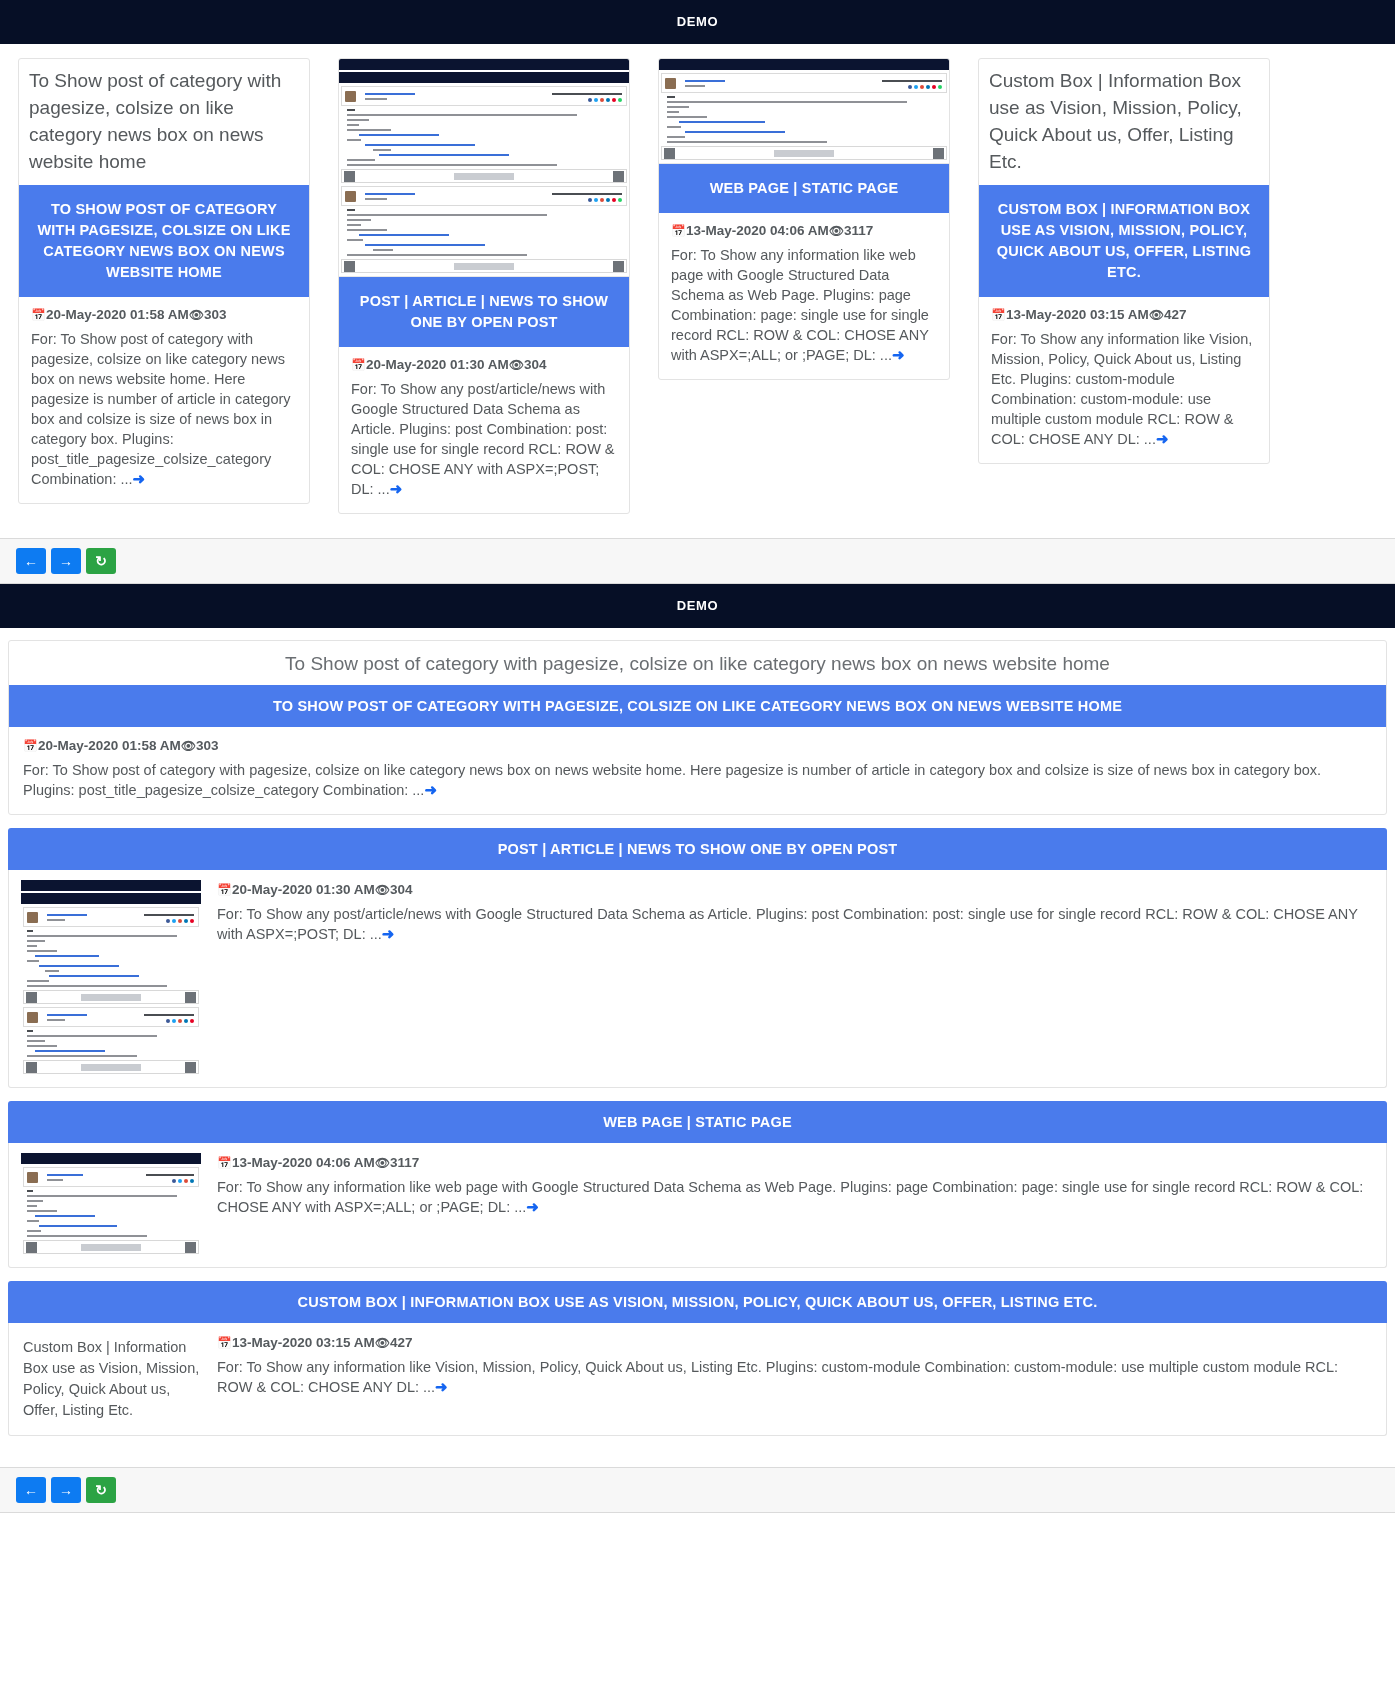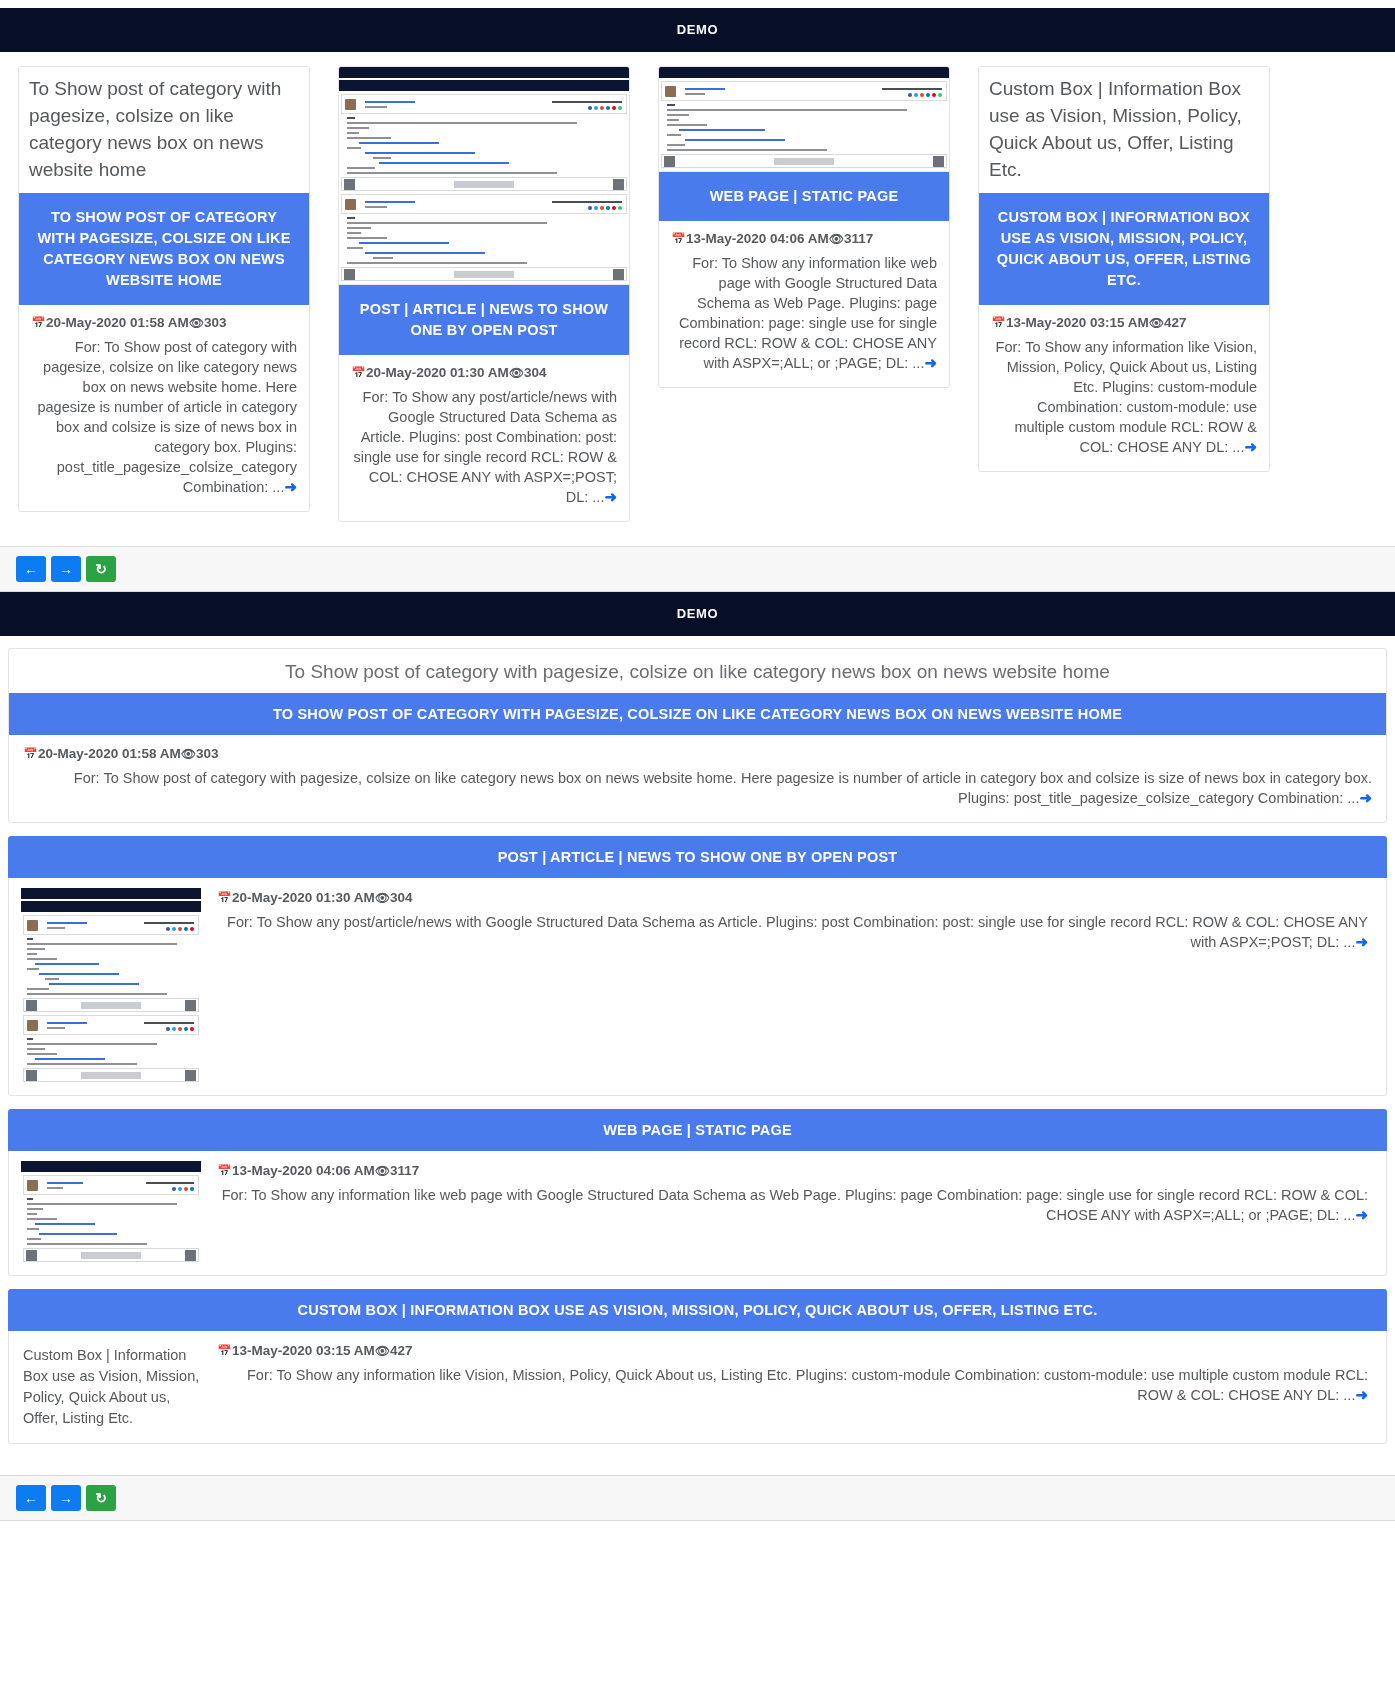--- a/index.html
+++ b/index.html
@@ -3,21 +3,21 @@
 <meta charset="utf-8">
 <style>
   * { box-sizing: border-box; }
   html, body {
     margin: 0; padding: 0;
     background: #ffffff;
     font-family: "Liberation Sans", sans-serif;
   }
   .page {
     width: 1395px;
-    margin: 8px auto;
+    margin: 0 auto;
     background: #fff;
   }
 
   
   .demo-bar {
     background: #060f26;
     color: #ffffff;
     text-align: center;
     font-weight: bold;
     font-size: 13px;
@@ -68,21 +68,20 @@
     font-size: 13.5px;
     color: #555a5e;
     margin-bottom: 7px;
     white-space: nowrap;
   }
   .meta .ico { font-size: 12px; }
   .desc {
     font-size: 14.5px;
     line-height: 20px;
     color: #55595c;
-    text-align: right;
   }
   .more-arrow {
     color: #1565f0;
     font-weight: bold;
     display: inline-block;
   }
   .arrow-glyph { font-size: 15px; line-height: 1; }
 
   
   .thumb {

